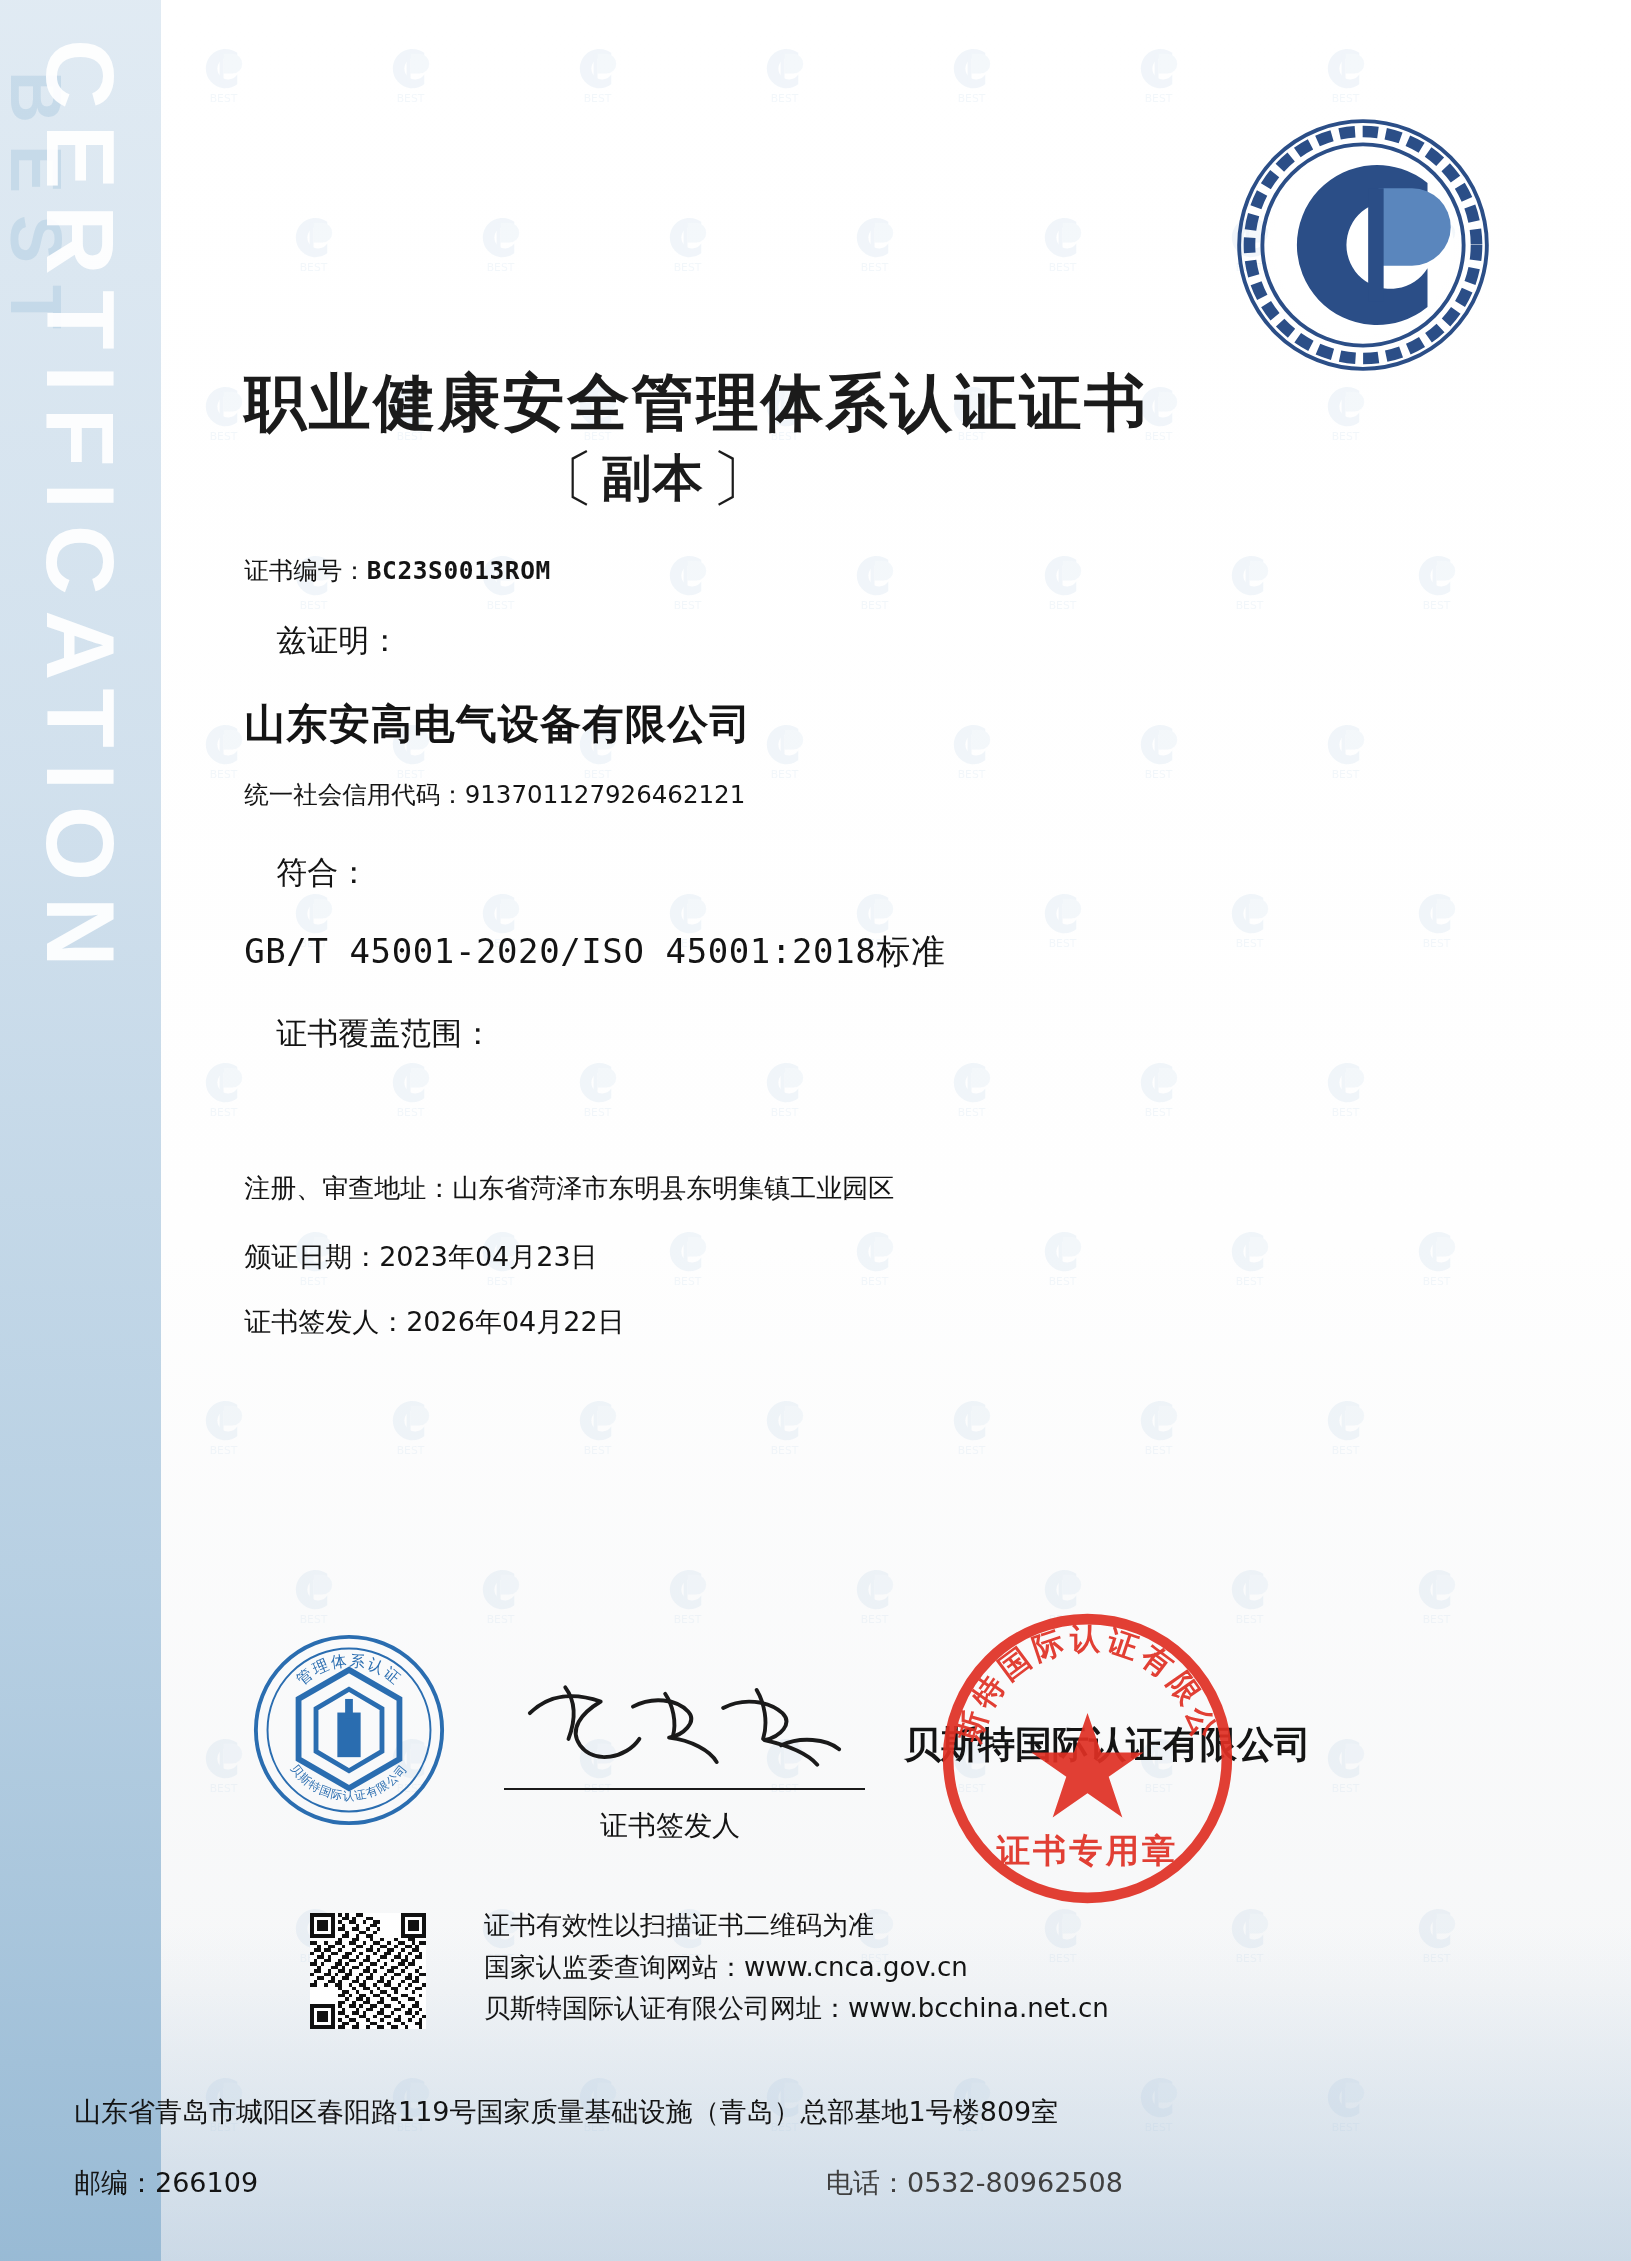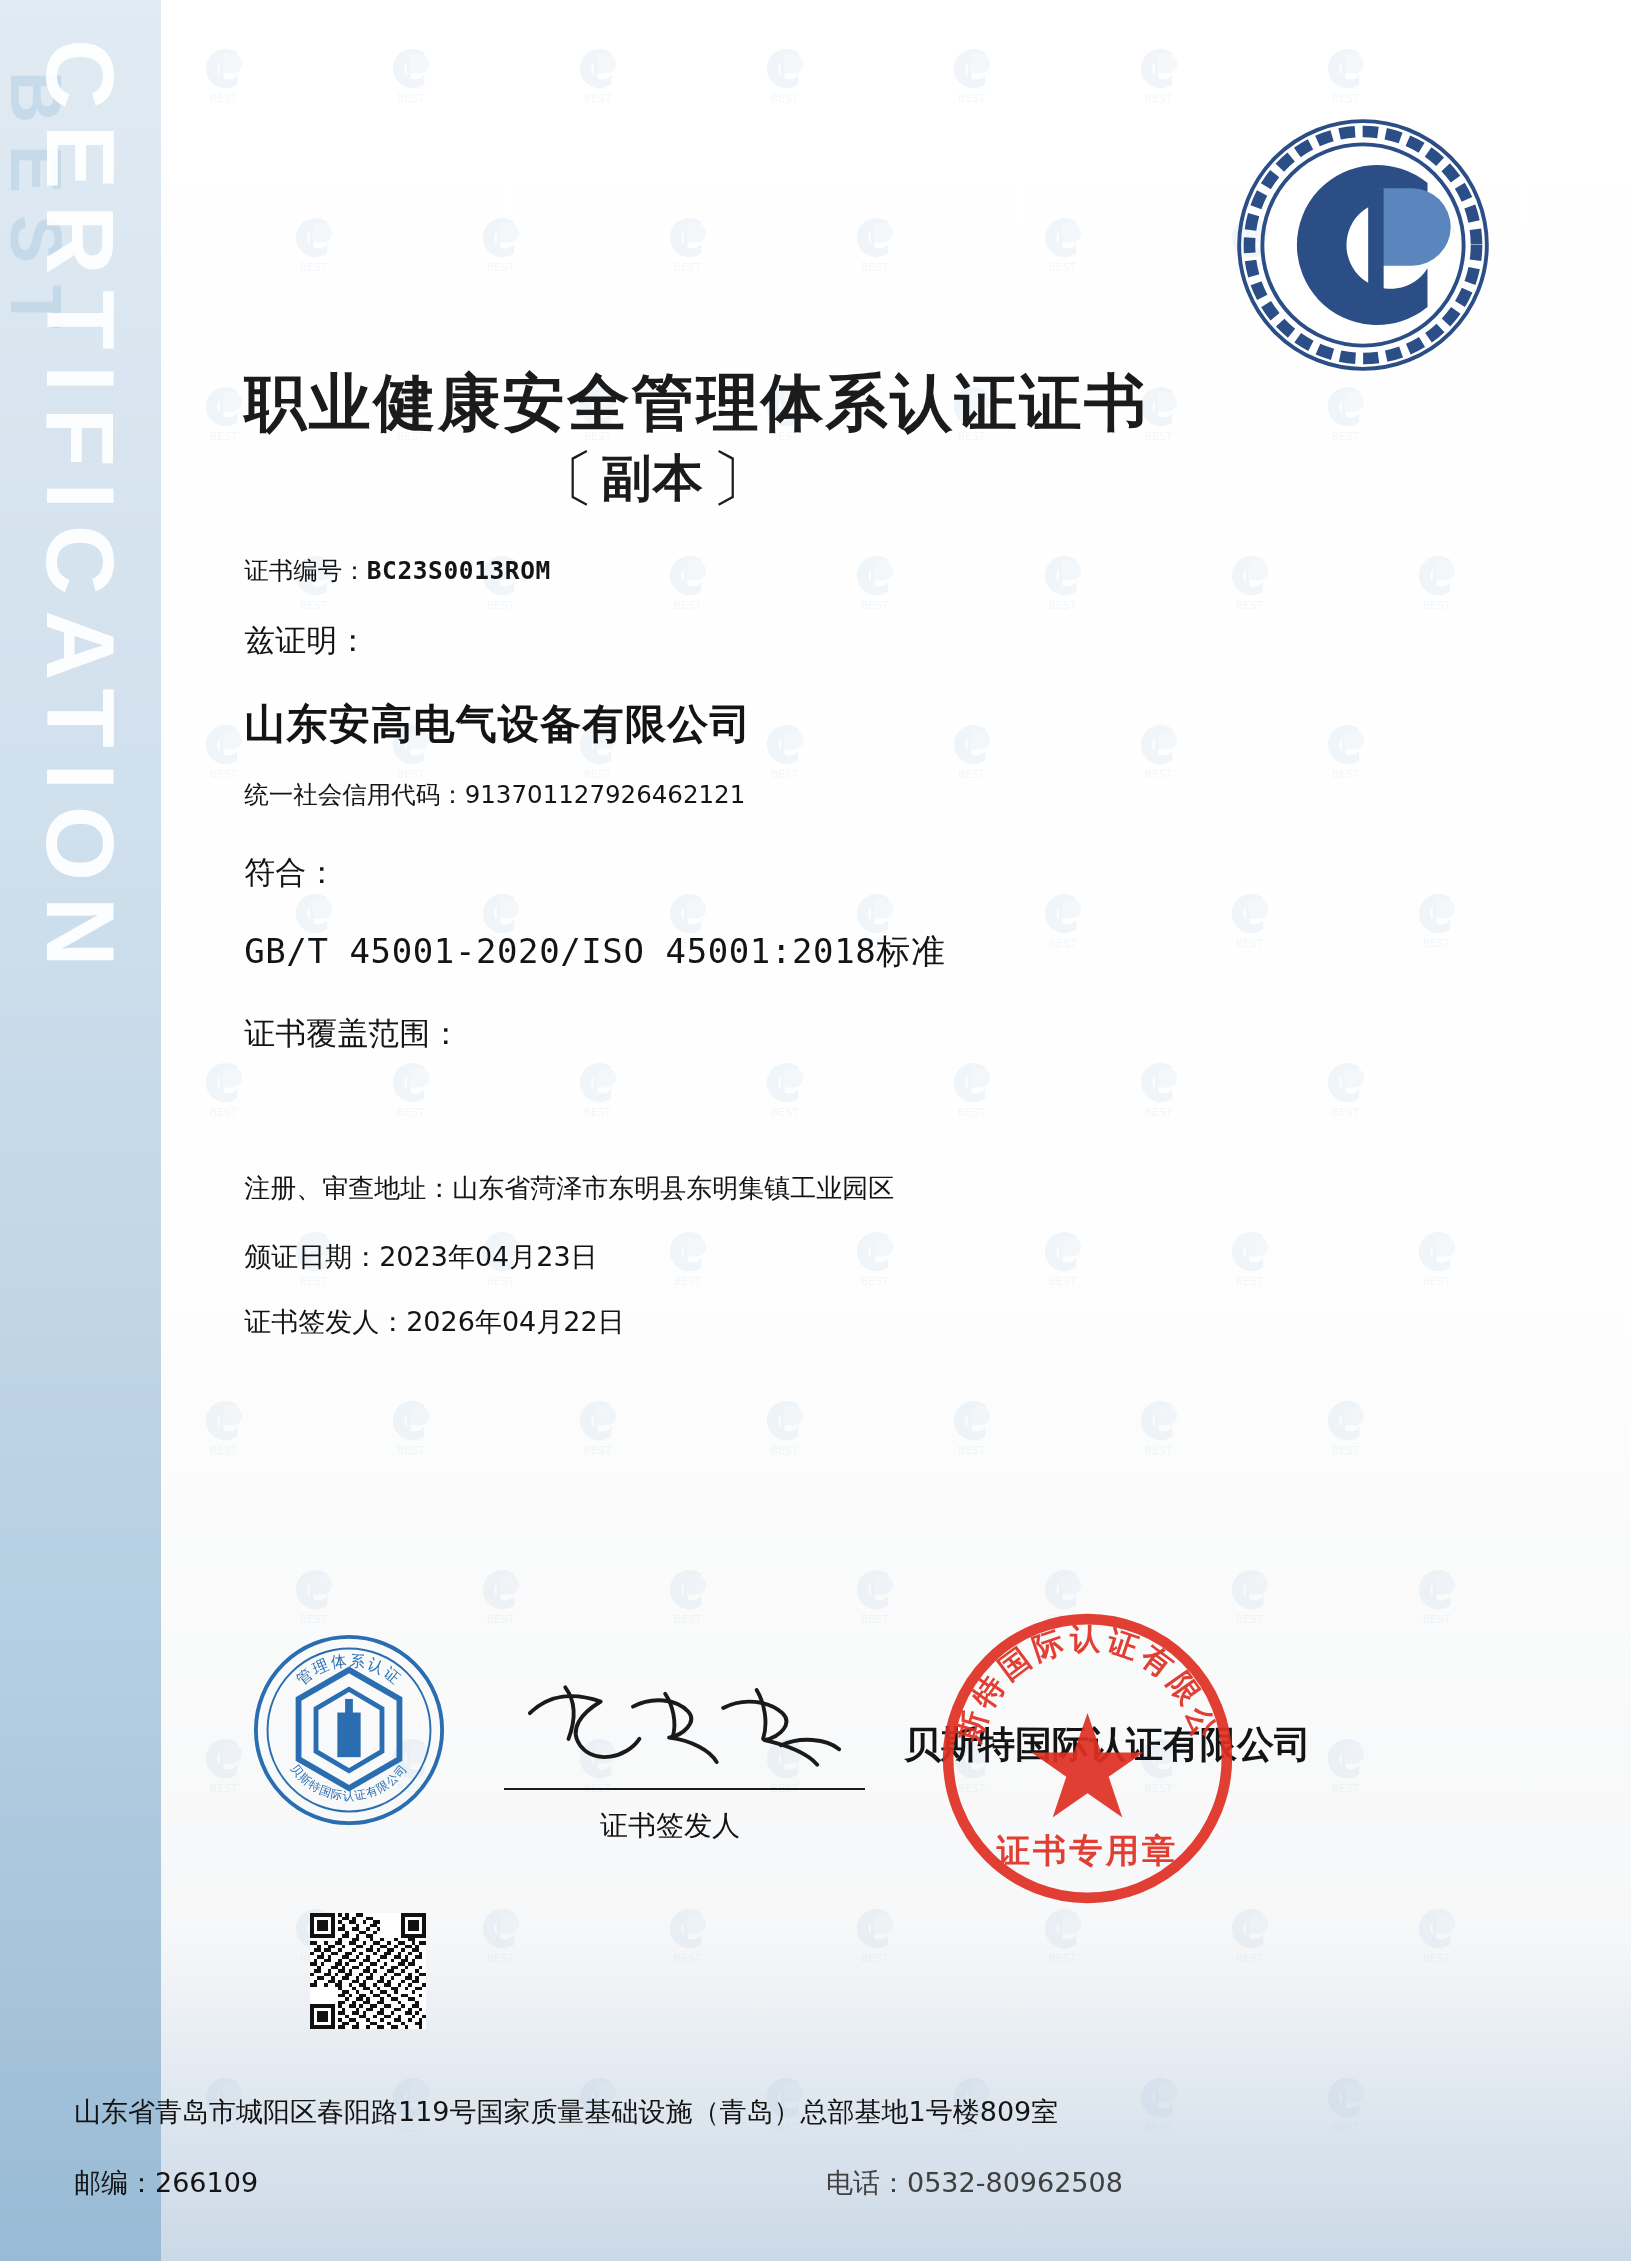--- a/index.html
+++ b/index.html
@@ -153,20 +153,21 @@
     left: 5.2px;
     white-space: nowrap;
     color: #141414;
     font-family: "DejaVu Sans", "Liberation Sans", sans-serif;
   }
   .lbl-sm {
     font-size: 24.5px;
   }
   .lbl-md {
     font-size: 31px;
+    margin-left: 32px;
   }
   .val-mono {
     font-family: "DejaVu Sans Mono", "Liberation Mono", monospace;
     font-size: 24.5px;
     font-weight: 700;
     letter-spacing: 0.6px;
   }
   .company {
     font-size: 41px;
     font-weight: 700;
@@ -1385,20 +1386,25 @@
           <rect x="8" y="7" width="1" height="1"></rect>
             <rect x="12" y="7" width="2" height="1"></rect>
             <rect x="17" y="7" width="1" height="1"></rect>
           <rect x="20" y="7" width="1" height="1"></rect>
             <rect x="24" y="7" width="1" height="1"></rect>
             <rect x="28" y="7" width="2" height="1"></rect>
         </g>
       </svg>
     </div>
 
+    <div class="notes">
+      <div>证书有效性以扫描证书二维码为准</div>
+      <div>国家认监委查询网站：www.cnca.gov.cn</div>
+      <div>贝斯特国际认证有限公司网址：www.bcchina.net.cn</div>
+    </div>
 
   </div>
 
   <div class="footer-addr">山东省青岛市城阳区春阳路119号国家质量基础设施（青岛）总部基地1号楼809室</div>
   <div class="footer-zip">
     <span>邮编：</span><span>266109</span>
   </div>
   <div class="footer-tel">
     <span>电话：</span><span>0532-80962508</span>
   </div>

